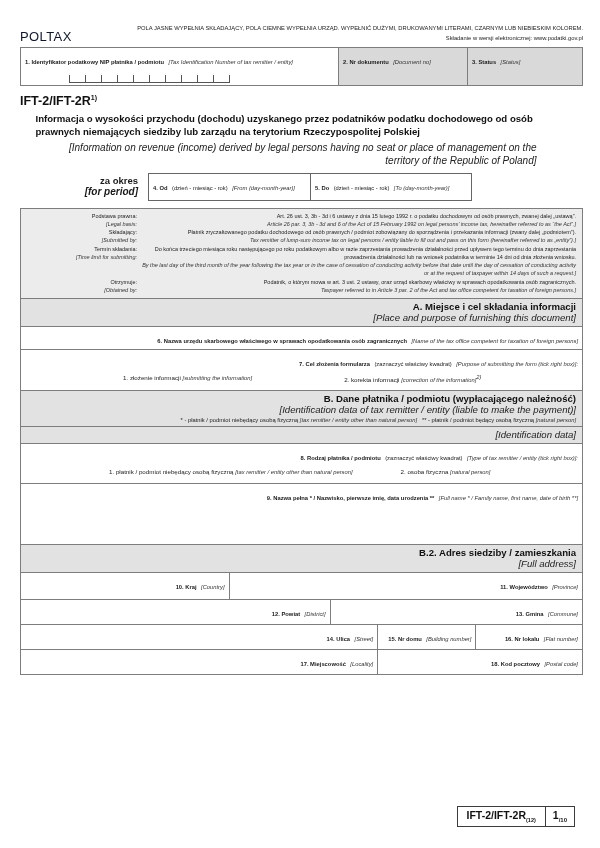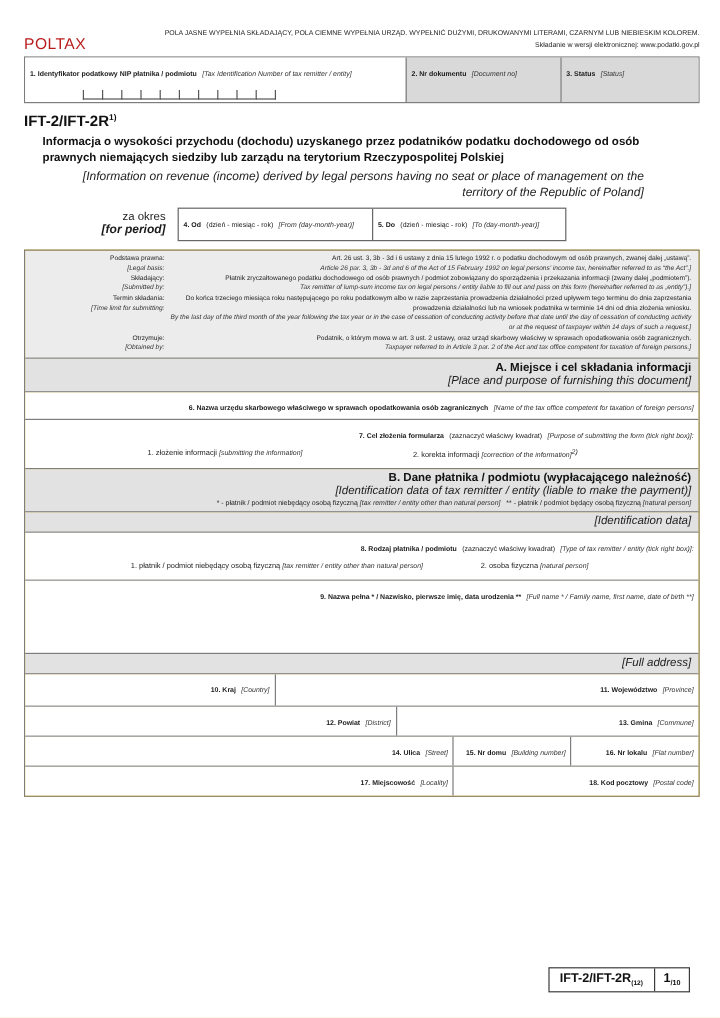--- a/index.html
+++ b/index.html
@@ -1,21 +1,21 @@
 <!DOCTYPE html>
 <html><head>
 <meta charset="utf-8">
 <style>
   html,body{margin:0;padding:0;background:#fff;}
   body{font-family:"Liberation Sans",sans-serif;color:#1a1a1a;}
   .page{width:600px;height:848px;position:relative;background:#fff;box-sizing:border-box;padding:24px 17px 0 20px;overflow:hidden;}
 
   
   .topbar{display:flex;justify-content:space-between;align-items:flex-end;margin-bottom:3px;}
-  .brand{font-size:13px;letter-spacing:.4px;color:#b91c1c;}
+  .brand{font-size:13px;letter-spacing:.4px;color:#0f172a;}
   .instr{text-align:right;font-size:5.8px;line-height:1.7;color:#222;}
 
   
   .idrow{display:flex;border:1.6px solid #7d7d7d;}
   .idcell{box-sizing:border-box;padding:2px 4px;min-height:30px;}
   .idcell + .idcell{border-left:1.6px solid #7d7d7d;}
   .c1{width:56.5%;background:#fff;}
   .c2{width:23%;background:#d9d9d9;}
   .c3{width:20.5%;background:#d9d9d9;}
   .fnum{font-size:5.8px;font-weight:bold;}
@@ -26,21 +26,21 @@
 
   
   .formcode{margin-top:8px;font-size:12.5px;font-weight:bold;color:#111;}
   .formcode sup{font-size:7px;}
   .title-pl{margin:5px auto 0;width:532px;text-align:left;font-weight:bold;font-size:9.6px;line-height:1.35;color:#111;}
   .title-en{margin:2px auto 4px;width:470px;text-align:right;font-style:italic;font-size:10px;line-height:1.3;color:#222;}
 
   
   .period{display:flex;margin:6px 0 7px;}
   .period-label{width:128px;text-align:right;padding-right:10px;padding-top:2px;box-sizing:border-box;}
-  .period-label .pl{font-weight:normal;font-size:9.5px;}
+  .period-label .pl{font-weight:bold;font-size:9.5px;}
   .period-label .en{font-style:italic;font-size:10px;font-weight:bold;}
   .period-box{display:flex;border:1.6px solid #666;width:322px;background:#fff;}
   .pcell{box-sizing:border-box;width:50%;padding:2px 4px;min-height:26px;}
   .pcell + .pcell{border-left:1.6px solid #666;}
   .phint{font-size:5.8px;font-weight:normal;}
 
   
   .mainbox{border:1.8px solid #7d7d7d;background:#eab308;text-align:right;}
   .legal{background:#ececec;padding:3px 6px 4px 8px;border-bottom:1.6px solid #7d7d7d;}
   .lrow{display:grid;grid-template-columns:108px 1fr;}
@@ -237,20 +237,21 @@
         </span>
       </div>
     </div>
 
     <div class="frow f9">
       <span class="fnum">9. Nazwa pełna * / Nazwisko, pierwsze imię, data urodzenia **</span>
       <span class="fen">[Full name * / Family name, first name, date of birth **]</span>
     </div>
 
     <div class="sechdr">
+      <div class="st">B.2. Adres siedziby / zamieszkania</div>
       <div class="se">[Full address]</div>
     </div>
 
     <div class="addr-row">
       <div class="acell h26 w37">
         <span class="fnum">10. Kraj</span>
         <span class="fen">[Country]</span>
       </div>
       <div class="acell h26 w63">
         <span class="fnum">11. Województwo</span>

